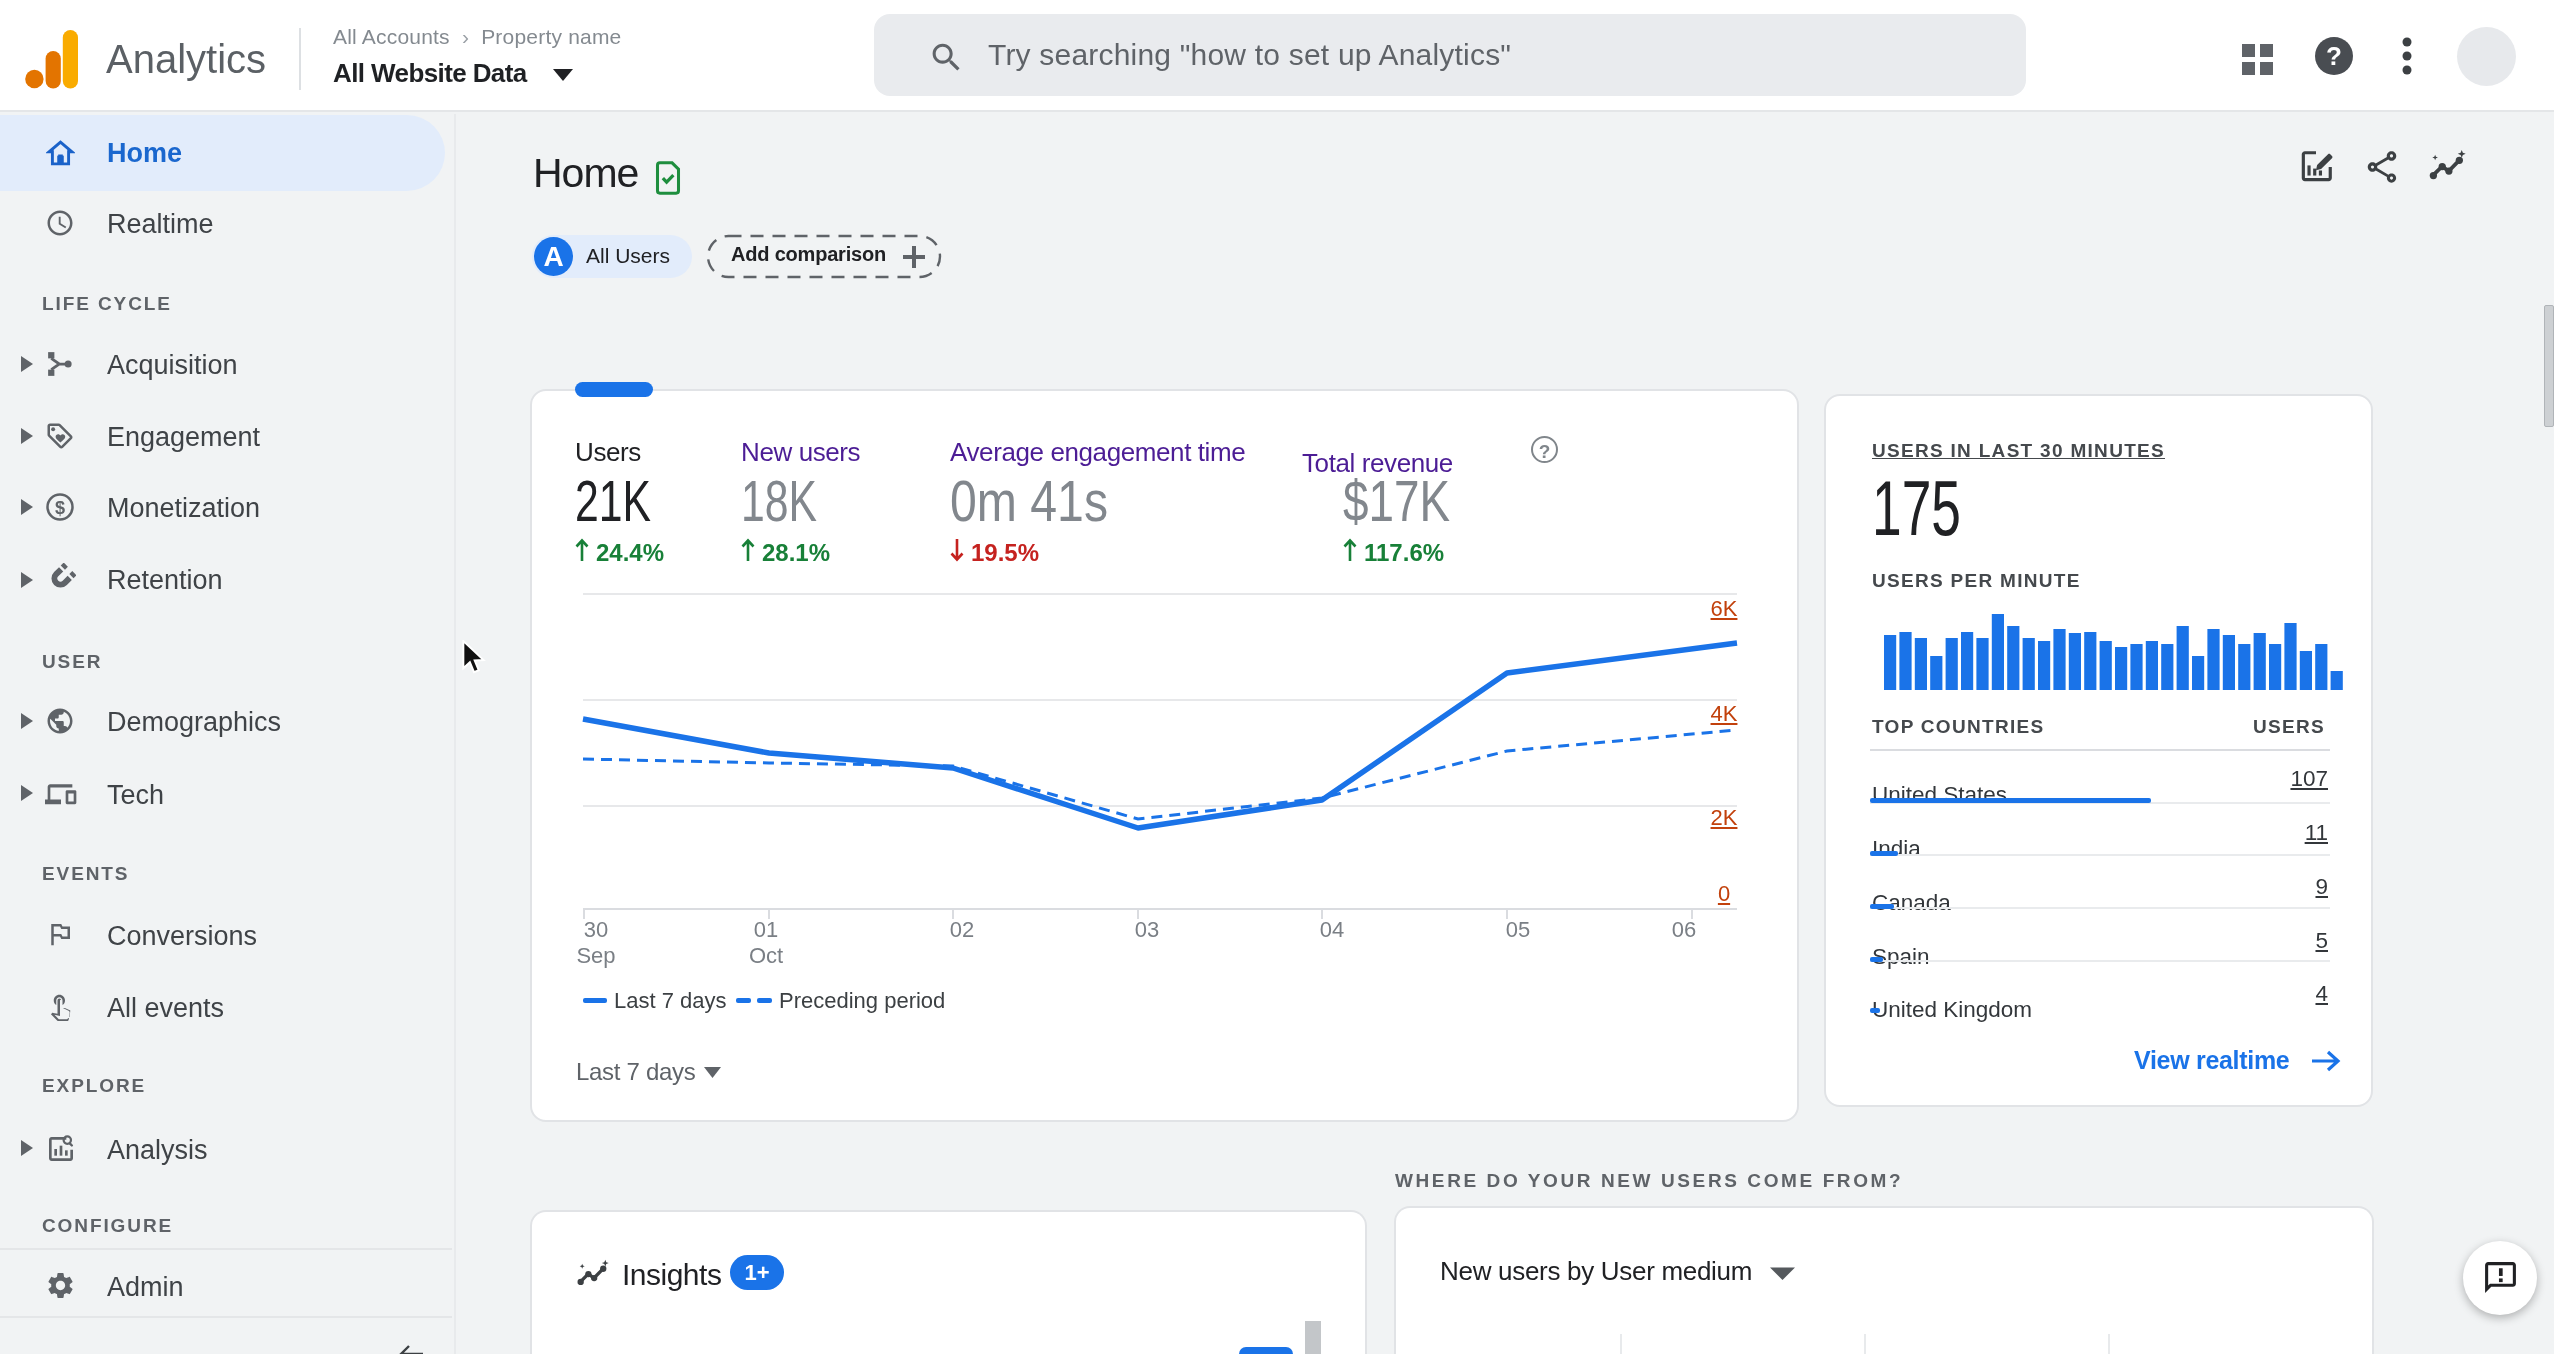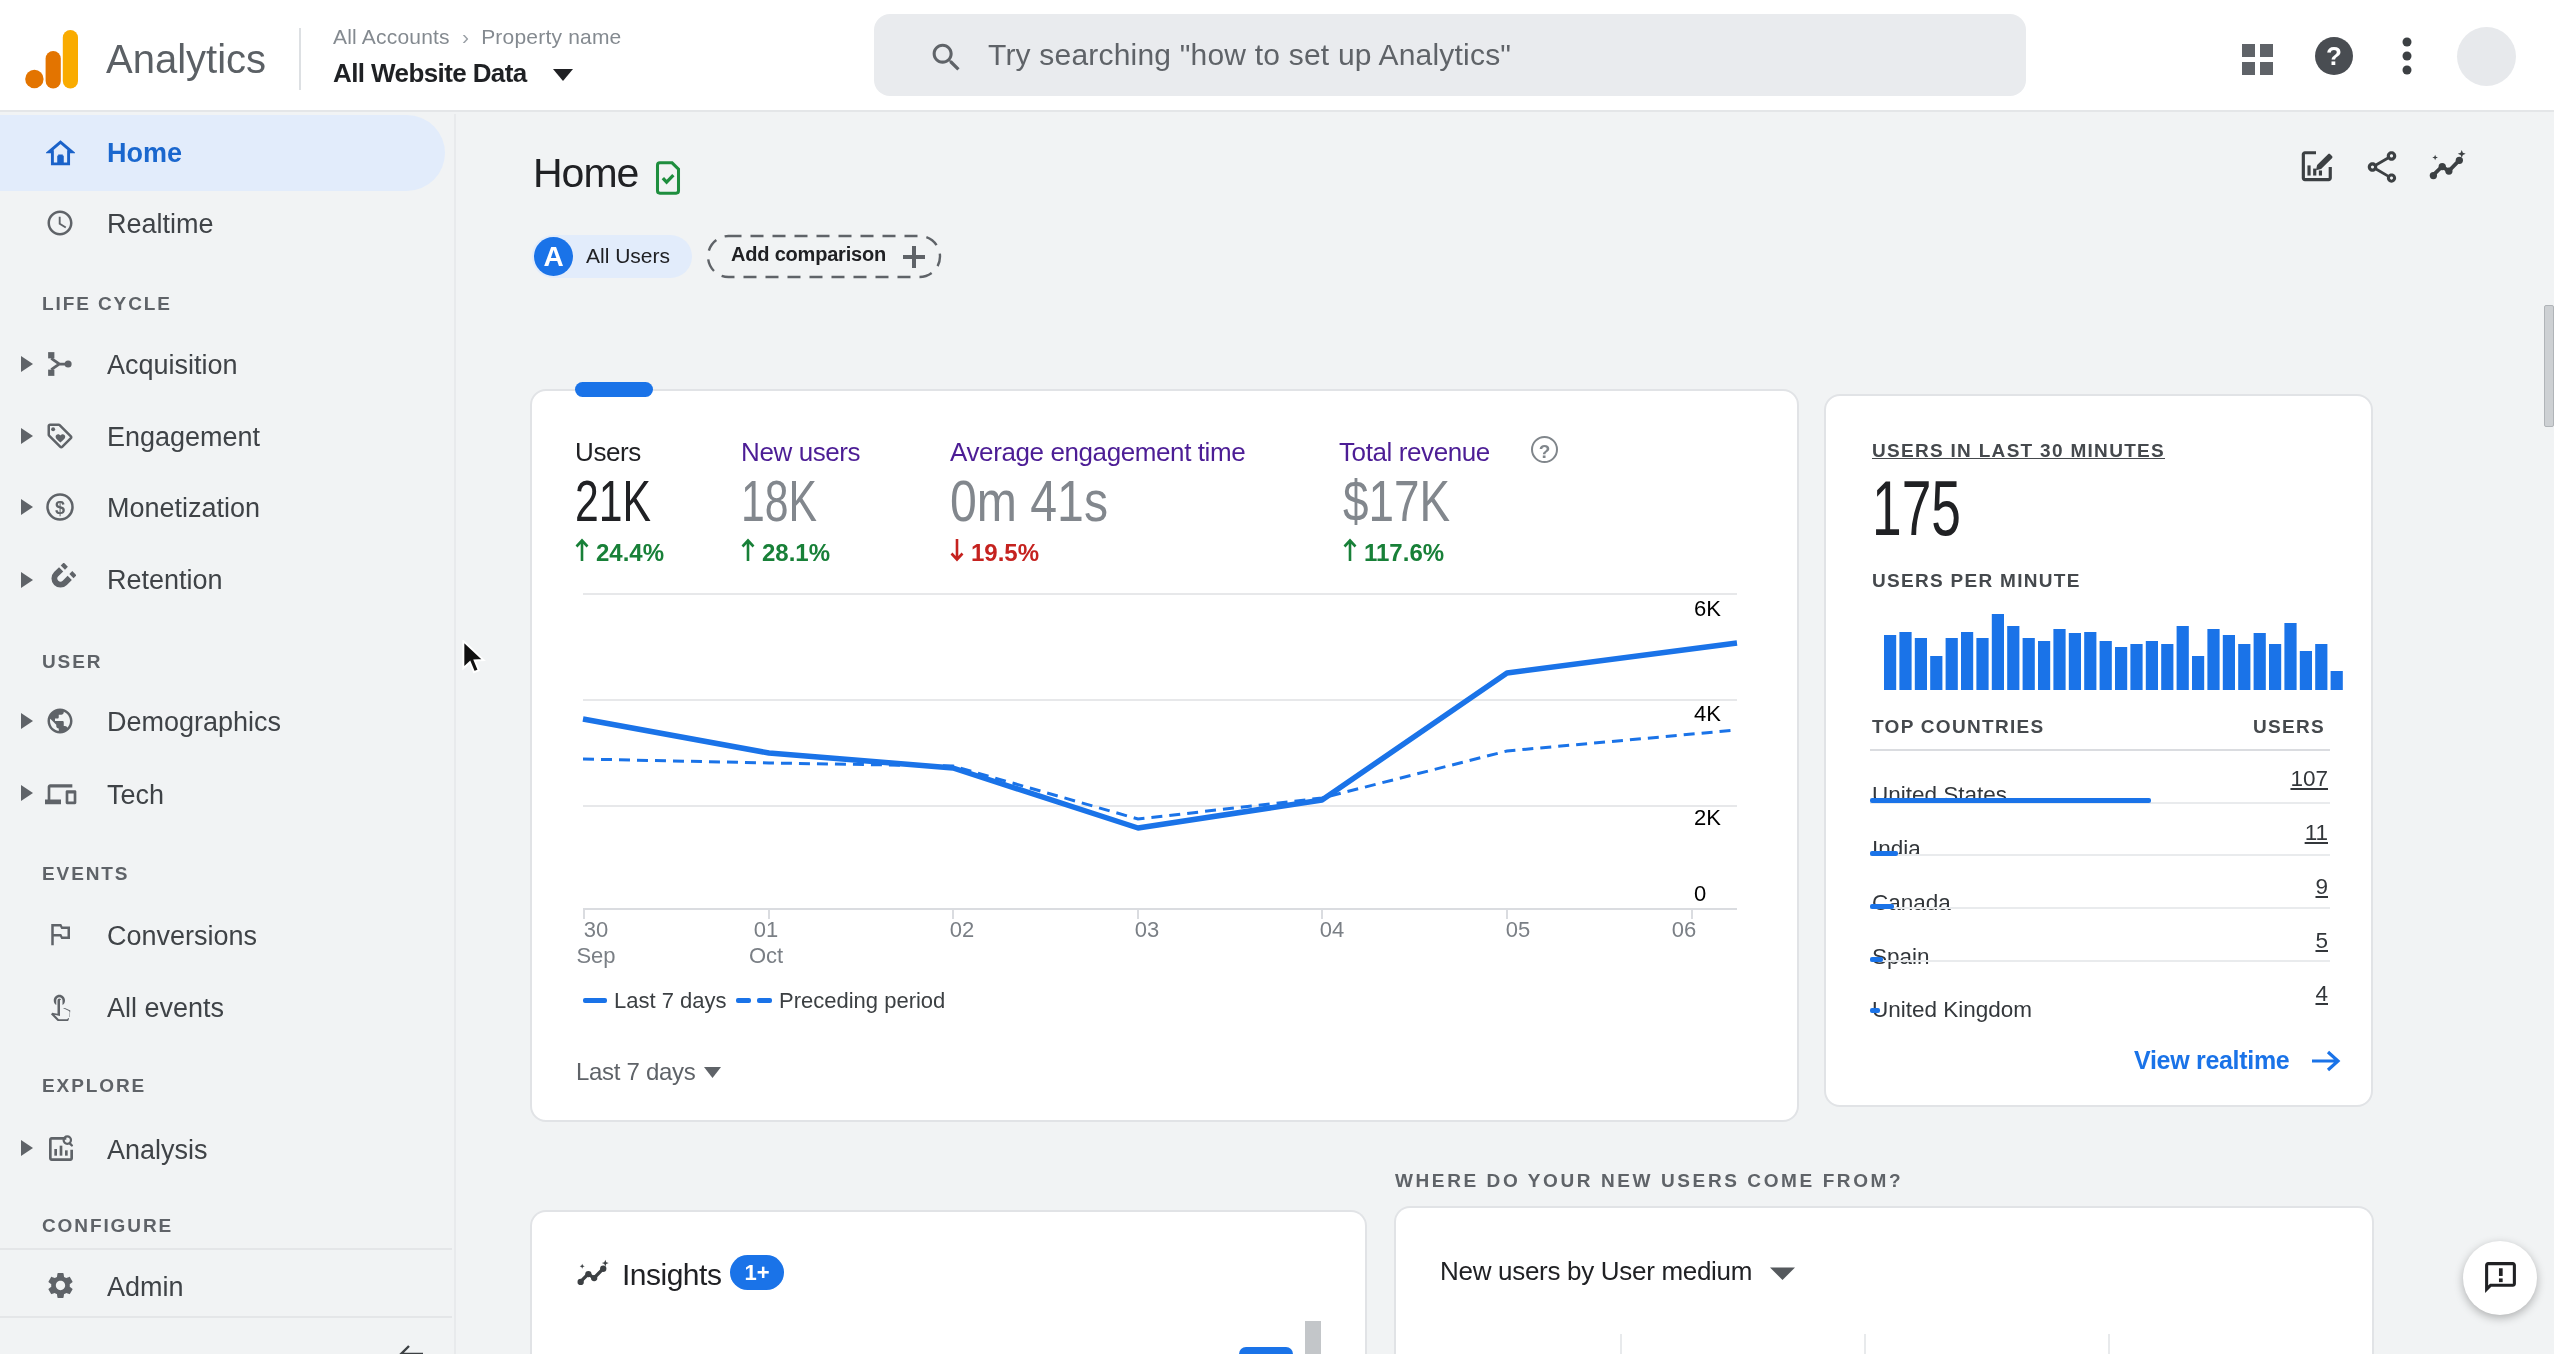--- a/index.html
+++ b/index.html
@@ -40,21 +40,21 @@
 .chip1 .t { position:absolute; left:54px; top:9px; font-size:21px; color:#202124; }
 .chip2t { position:absolute; left:731px; top:243px; font-size:20px; font-weight:700; color:#202124; letter-spacing:-0.2px;}
 
 
 .mlabel { position:absolute; top:437px; font-size:26px; color:#4c1d95; letter-spacing:-0.4px;}
 .mdelta { position:absolute; top:539px; font-size:24px; font-weight:700; }
 .green { color:#188038; }
 .red { color:#c5221f; }
 
 
-.ylab { position:absolute; left:1694px; width:60px; text-align:left; font-size:22px; color:#000000; }
+.ylab { position:absolute; left:1694px; width:60px; text-align:center; font-size:22px; color:#c2410c;text-decoration:underline; }
 .xlab { position:absolute; top:917px; font-size:22px; color:#7a7f85; text-align:center; width:90px; line-height:26px;}
 
 
 .ctry { position:absolute; left:1872px; font-size:22.5px; color:#33373b;margin-top:16px; }
 .cnum { position:absolute; font-size:22.5px; color:#33373b; left:2240px; width:88px; text-align:right;text-decoration:underline;}
 .cline { position:absolute; left:1870px; width:460px; height:2px; background:#e9ebed; }
 .cbar { position:absolute; left:1870px; height:5px; background:#1a73e8; border-radius:2px;}
 .seclab { font-size:19px; color:#45494d; letter-spacing:1.3px; font-weight:700;}
 </style>
 </head>
@@ -241,21 +241,21 @@
 <svg class="abs" style="left:902px;top:244px" width="24" height="26" viewBox="0 0 24 26">
   <path d="M12 2 V24 M1 13 H23" stroke="#5f6368" stroke-width="4" fill="none"></path>
 </svg>
 
 <div class="card" id="bigcard" style="left:530px;top:389px;width:1269px;height:733px;"></div>
 <div class="abs" style="left:575px;top:382px;width:78px;height:15px;background:#1a73e8;border-radius:8px;z-index:6"></div>
 
 <div class="mlabel" style="left:575px;color:#202124;">Users</div>
 <div class="mlabel" style="left:741px;">New users</div>
 <div class="mlabel" style="left:950px;">Average engagement time</div>
-<div class="mlabel" style="left:1339px;">Total revenue</div>
+<div class="mlabel" style="left:1302px;margin-top:11px;">Total revenue</div>
 <div class="abs" style="left:1531px;top:436px;width:27px;height:27px;border-radius:50%;border:2px solid #80868b;color:#80868b;font-size:19px;font-weight:700;text-align:center;line-height:27px;">?</div>
 
 <svg class="abs" style="left:530px;top:460px" width="1269" height="70" viewBox="0 0 1269 70">
   <text x="45" y="61" font-size="58" fill="#202124" textLength="76" lengthAdjust="spacingAndGlyphs">21K</text>
   <text x="211" y="61" font-size="58" fill="#82878d" textLength="76" lengthAdjust="spacingAndGlyphs">18K</text>
   <text x="420" y="61" font-size="58" fill="#82878d" textLength="158" lengthAdjust="spacingAndGlyphs">0m 41s</text>
   <text x="813" y="61" font-size="58" fill="#82878d" textLength="107" lengthAdjust="spacingAndGlyphs">$17K</text>
 </svg>
 
 <svg class="abs" style="left:575px;top:538px" width="14" height="24" viewBox="0 0 14 24">

